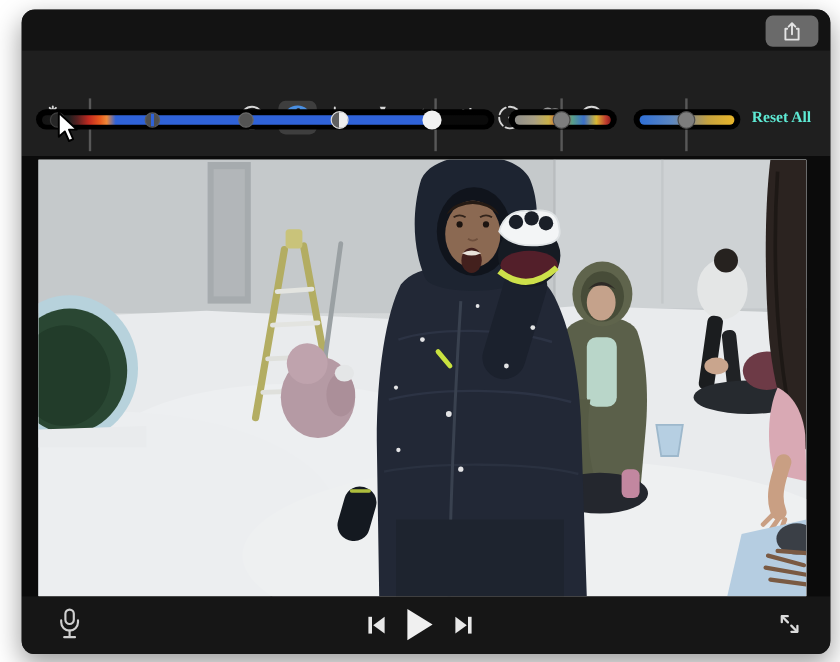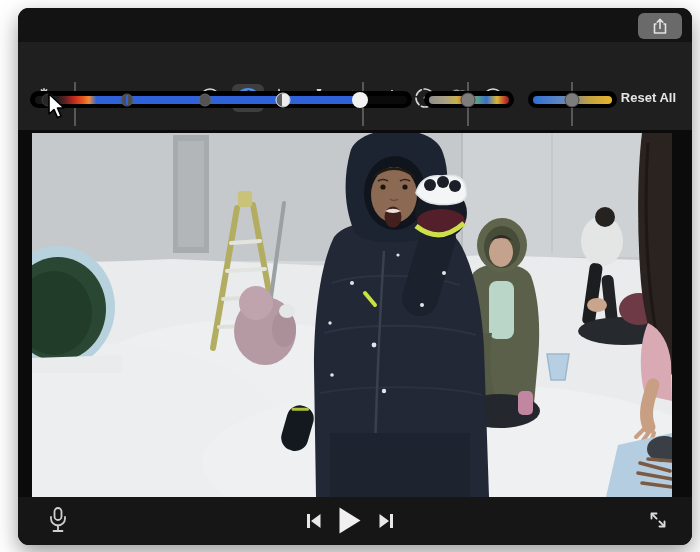--- a/index.html
+++ b/index.html
@@ -19,21 +19,21 @@
   
   .adjust-bar { position:absolute; left:0; top:34px; width:100%; height:88px; background:#1f1f1f; }
   .tool-btn { position:absolute; top:42px; width:32px; height:28px; border:none; background:transparent;
               border-radius:6px; display:flex; align-items:center; justify-content:center; cursor:pointer; }
   .tool-btn.selected { background:#3e3e3e; }
   .icon-stroke { stroke:#d6d6d6; fill:none; stroke-width:1.6; stroke-linecap:round; stroke-linejoin:round; }
   .icon-fill { fill:#d6d6d6; }
   .palette-fill { fill:var(--accent_blue,#4a8fe2); }
 
   .reset-all { position:absolute; right:16px; top:48px; background:transparent; border:none;
-               color:#e5e5e5; font-size:13px; font-weight:600; cursor:pointer; font-family:Liberation Sans, sans-serif; }
+               color:#5eead4; font-size:13px; font-weight:600; cursor:pointer; font-family:Liberation Serif, serif; }
   .reset-lbl { position:absolute; right:16px; top:89px; background:transparent; border:none;
                color:#cfcfcf; font-size:13px; cursor:pointer; font-family:inherit; }
 
   
   .slider-wrap { position:absolute; height:50px; top:70px; }
   .tick { position:absolute; top:4px; width:2px; height:44px; background:#585858; transform:translateX(-50%); }
   .pill { position:absolute; left:0; top:13px; width:100%; height:17px; background:#000; border-radius:9px; }
   .track { position:absolute; left:5px; right:5px; top:4.5px; height:8px; border-radius:4px; }
   .track-main { background:linear-gradient(90deg,#141414 0%,#1e1e1e 6%,#5a2020 8%,
       #c22a20 10.5%,#e85a1e 13%,#ef8838 14.5%,

